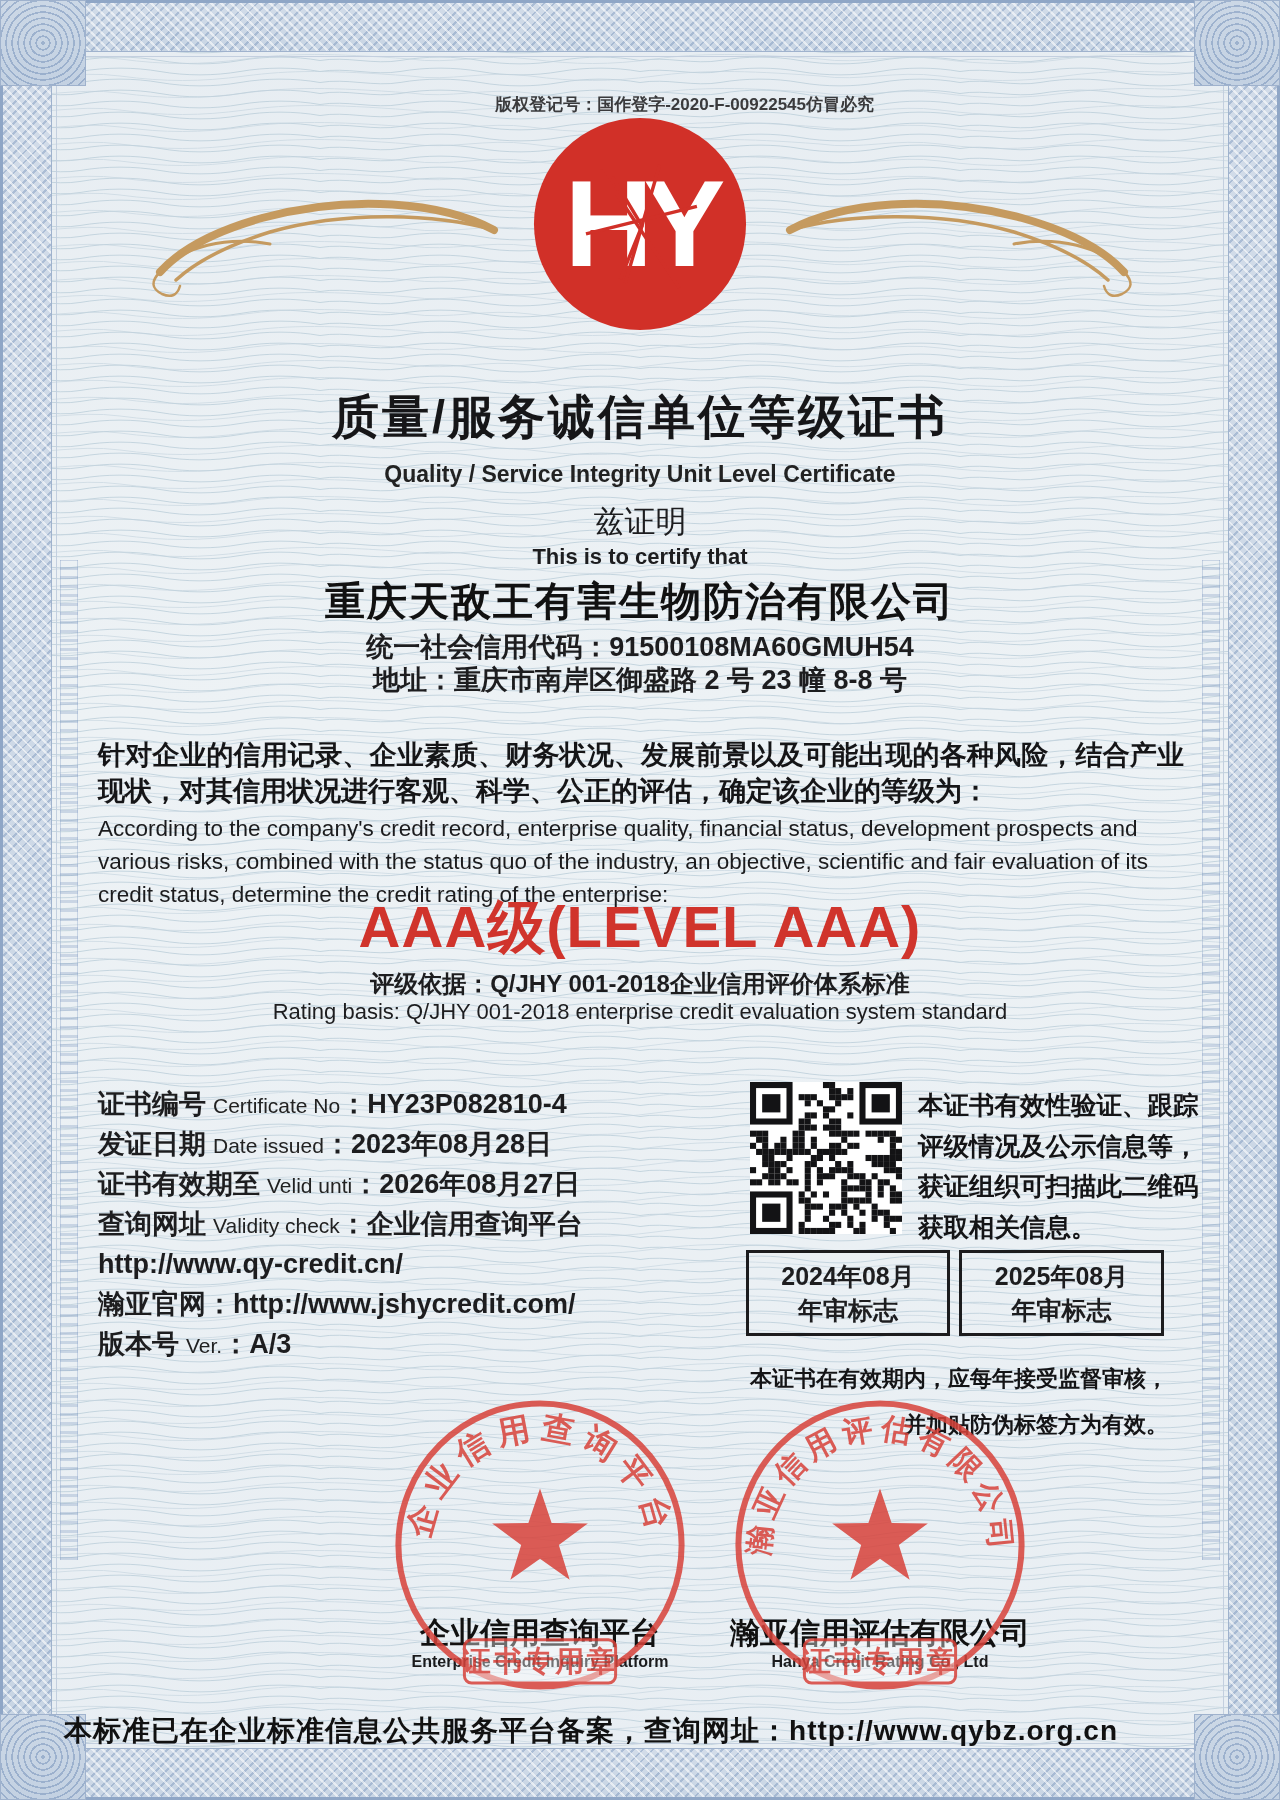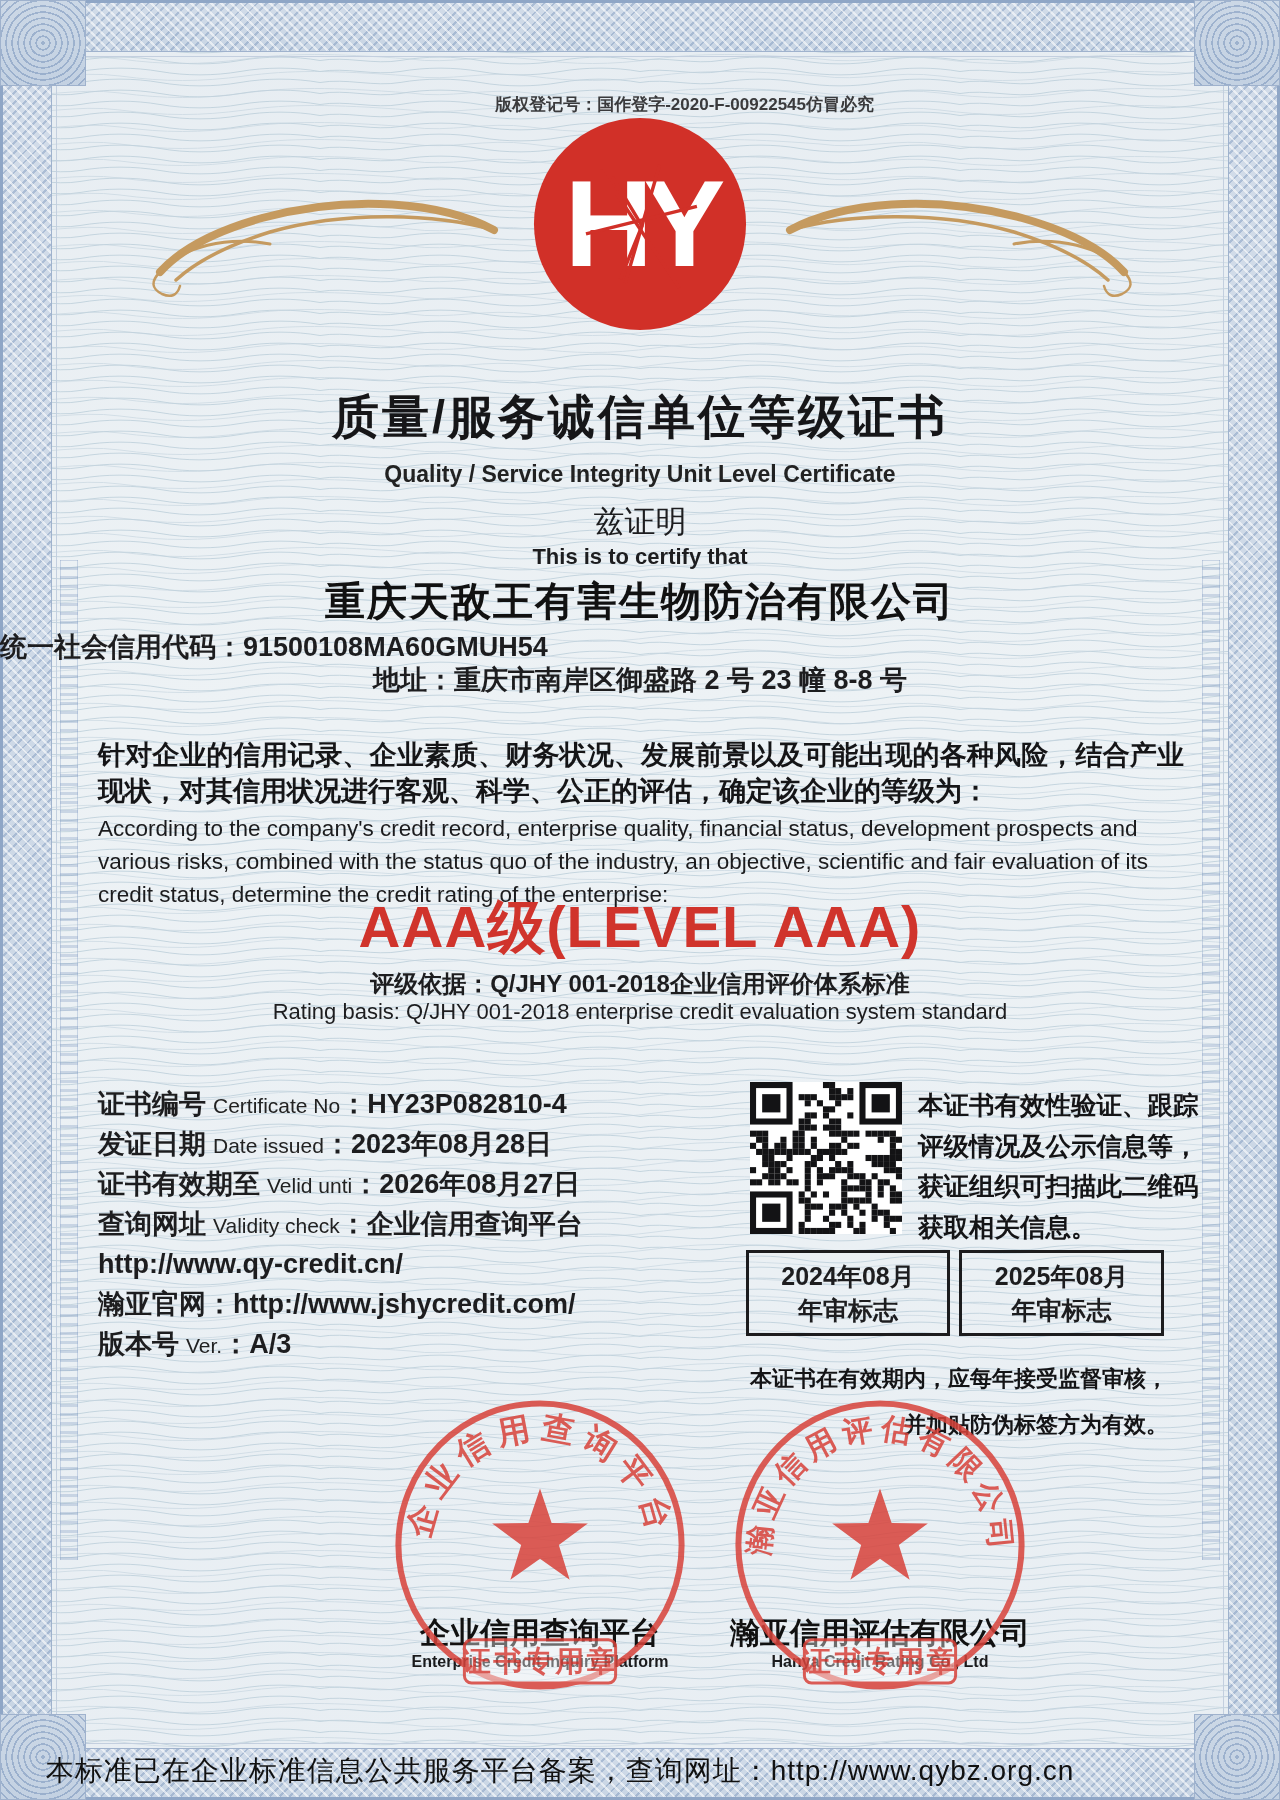--- a/index.html
+++ b/index.html
@@ -34,21 +34,21 @@
   .abs{position:absolute;z-index:3;}
   .copyright{top:93px;right:406px;font-size:17px;font-weight:600;color:#3a3a3c;white-space:nowrap;}
   .logo{left:532px;top:116px;}
   .flourish{top:188px;}
   .fl-left{left:142px;} .fl-right{left:782px;transform:scaleX(-1);}
   .title-zh{top:386px;left:0;width:1280px;text-align:center;font-size:47px;font-weight:700;letter-spacing:3px;white-space:nowrap;color:#161618;}
   .title-en{top:461px;left:0;width:1280px;text-align:center;font-size:23px;font-weight:600;white-space:nowrap;color:#222;}
   .certify-zh{top:501px;left:0;width:1280px;text-align:center;font-size:31px;font-weight:400;white-space:nowrap;}
   .certify-en{top:544px;left:0;width:1280px;text-align:center;font-size:22px;font-weight:600;white-space:nowrap;}
   .company{top:574px;left:0;width:1280px;text-align:center;font-size:40px;font-weight:800;letter-spacing:2px;white-space:nowrap;color:#111;}
-  .credit-code{top:629px;left:0;width:1280px;text-align:left;font-size:27px;font-weight:600;white-space:nowrap;}
+  .credit-code{top:629px;left:0;width:1280px;text-align:center;font-size:27px;font-weight:600;white-space:nowrap;}
   .address{top:662px;left:0;width:1280px;text-align:center;font-size:27px;font-weight:600;white-space:nowrap;}
   .intro-zh{top:737px;left:98px;width:1086px;font-size:27px;font-weight:600;line-height:36px;text-align:justify;color:#151517;}
   .intro-en{top:812px;left:98px;width:1086px;font-size:22.5px;font-weight:500;line-height:33px;color:#1b1b1d;}
   .rating{top:889px;left:0;width:1280px;text-align:center;font-size:58px;font-weight:800;letter-spacing:1px;color:#d0342c;white-space:nowrap;}
   .basis-zh{top:968px;left:0;width:1280px;text-align:center;font-size:24px;font-weight:600;white-space:nowrap;}
   .basis-en{top:999px;left:0;width:1280px;text-align:center;font-size:22px;font-weight:500;white-space:nowrap;}
   .details{top:1086px;left:98px;width:645px;}
   .detail-row{line-height:37px;white-space:nowrap;}
   .detail-row .zh{font-size:27px;font-weight:600;}
   .detail-row .en{font-size:21px;font-weight:500;margin-left:7px;color:#222;}
@@ -59,21 +59,21 @@
   .annual{top:1250px;height:86px;border:3px solid #1c1c1e;box-sizing:border-box;text-align:center;padding-top:6px;}
   .an-1{left:746px;width:204px;} .an-2{left:959px;width:205px;}
   .annual span{display:block;font-size:25px;font-weight:600;line-height:34px;white-space:nowrap;}
   .supervision{left:620px;top:1356px;width:548px;text-align:right;font-size:22px;font-weight:600;line-height:46px;color:#141416;}
   .supervision span{display:block;white-space:nowrap;}
   .org-col{top:1395px;width:360px;height:320px;}
   .org-1{left:360px;} .org-2{left:700px;}
   .org-name{position:absolute;top:218px;left:0;width:100%;text-align:center;font-size:30px;font-weight:700;white-space:nowrap;color:#111;}
   .org-en{position:absolute;top:258px;left:0;width:100%;text-align:center;font-size:16px;font-weight:600;white-space:nowrap;color:#1a1a1c;}
   .stamp{position:absolute;left:50%;top:0;transform:translateX(-50%);opacity:.85;}
-  .footer-line{top:1712px;left:2px;width:1116px;text-align:center;font-size:28px;font-weight:400;letter-spacing:1px;white-space:nowrap;color:#111;margin-top:40px;}
+  .footer-line{top:1712px;left:2px;width:1116px;text-align:right;font-size:28px;font-weight:700;letter-spacing:1px;white-space:nowrap;color:#111;}
 </style>
 </head>
 <body>
 
 <div class="page">
 
   <svg class="waves" width="1280" height="1800">
     <defs>
       <pattern id="wv1" width="320" height="11" patternUnits="userSpaceOnUse">
         <path d="M0 5.5 C 26 1, 54 10, 80 5.5 S 134 1, 160 5.5 S 214 10, 240 5.5 S 294 1, 320 5.5" fill="none" stroke="#b7cbd7" stroke-width="1"></path>

